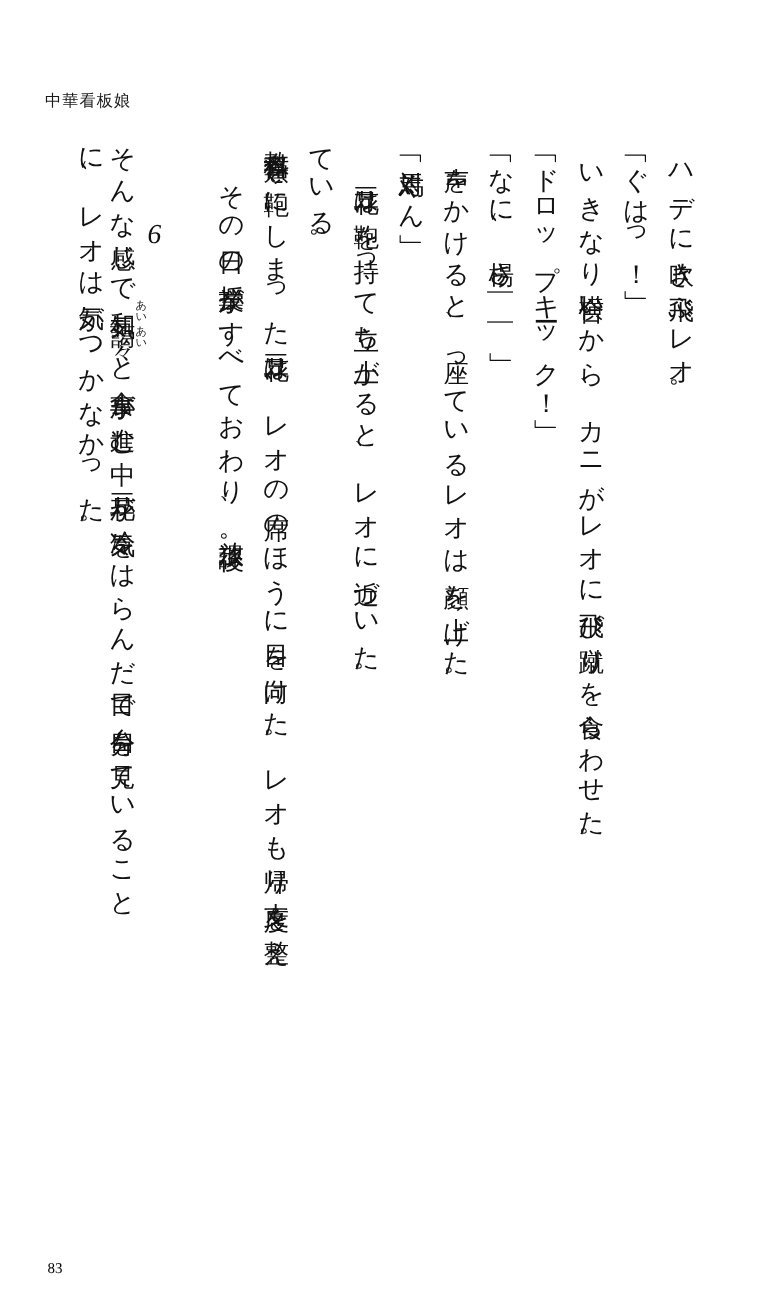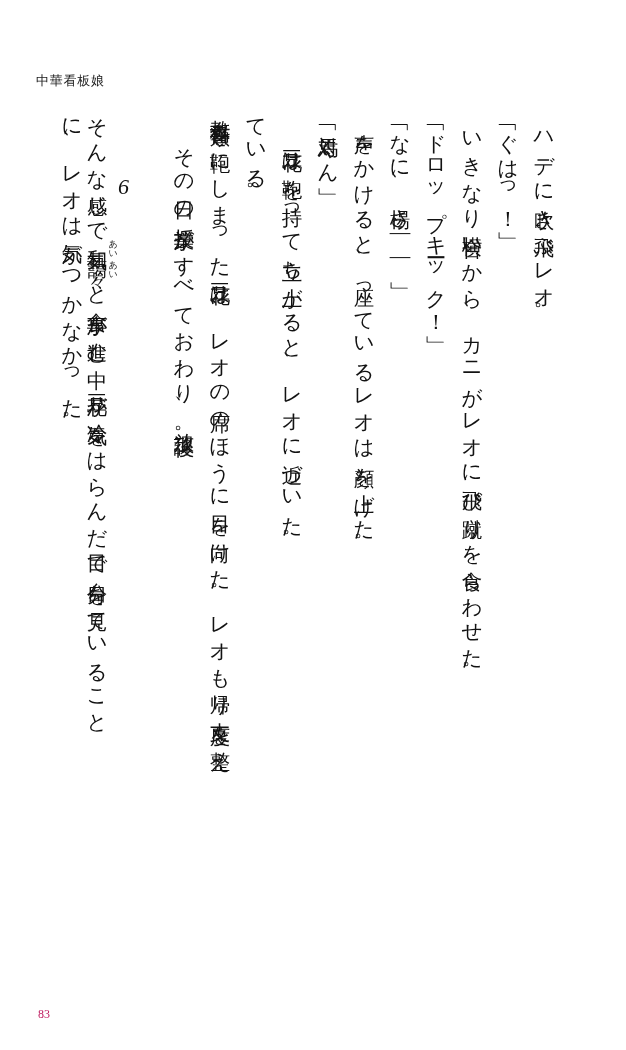--- a/index.html
+++ b/index.html
@@ -27,21 +27,21 @@
     color: #1a1a1a;
     white-space: nowrap;
   }
 
   
   .folio {
     position: absolute;
     left: 38px;
     top: 1007px;
     font-size: 12px;
-    color: #be185d;
+    color: #000000;
     font-family: "Liberation Serif", "DejaVu Serif", serif;
   }
 
   
   .body-area {
     position: absolute;
     right: 40px;
     top: 104px;
     width: 540px;
     height: 880px;

